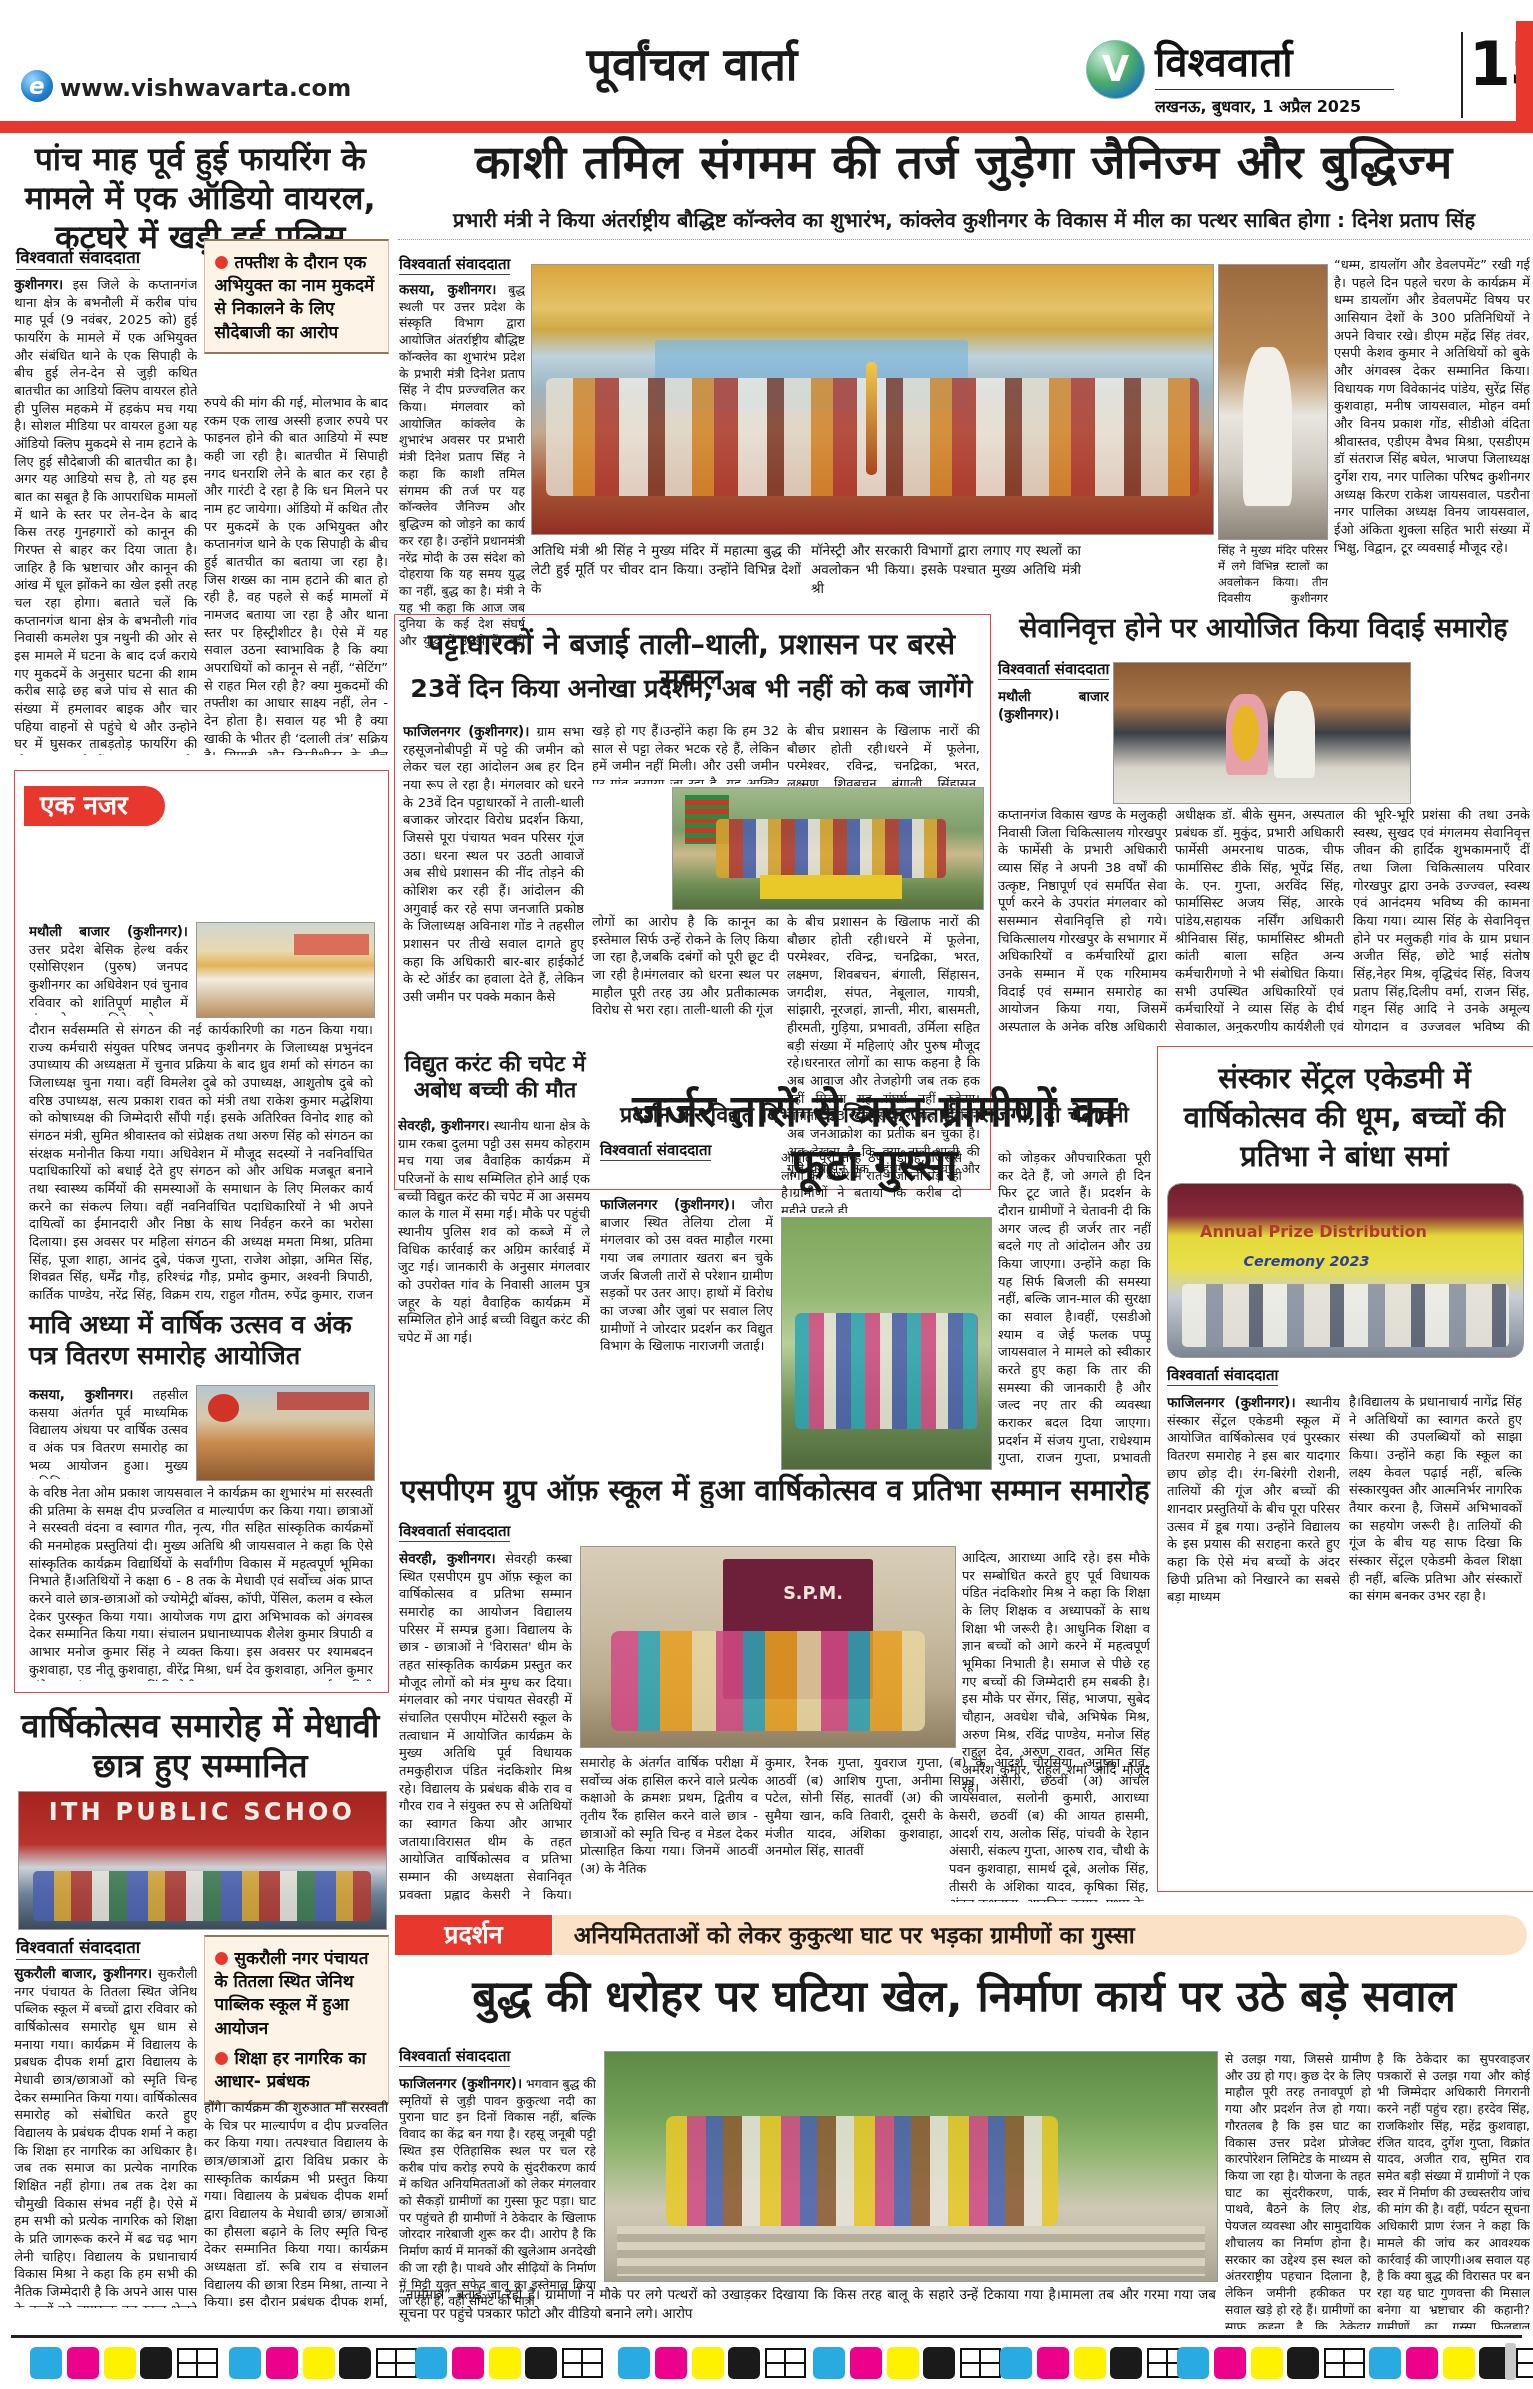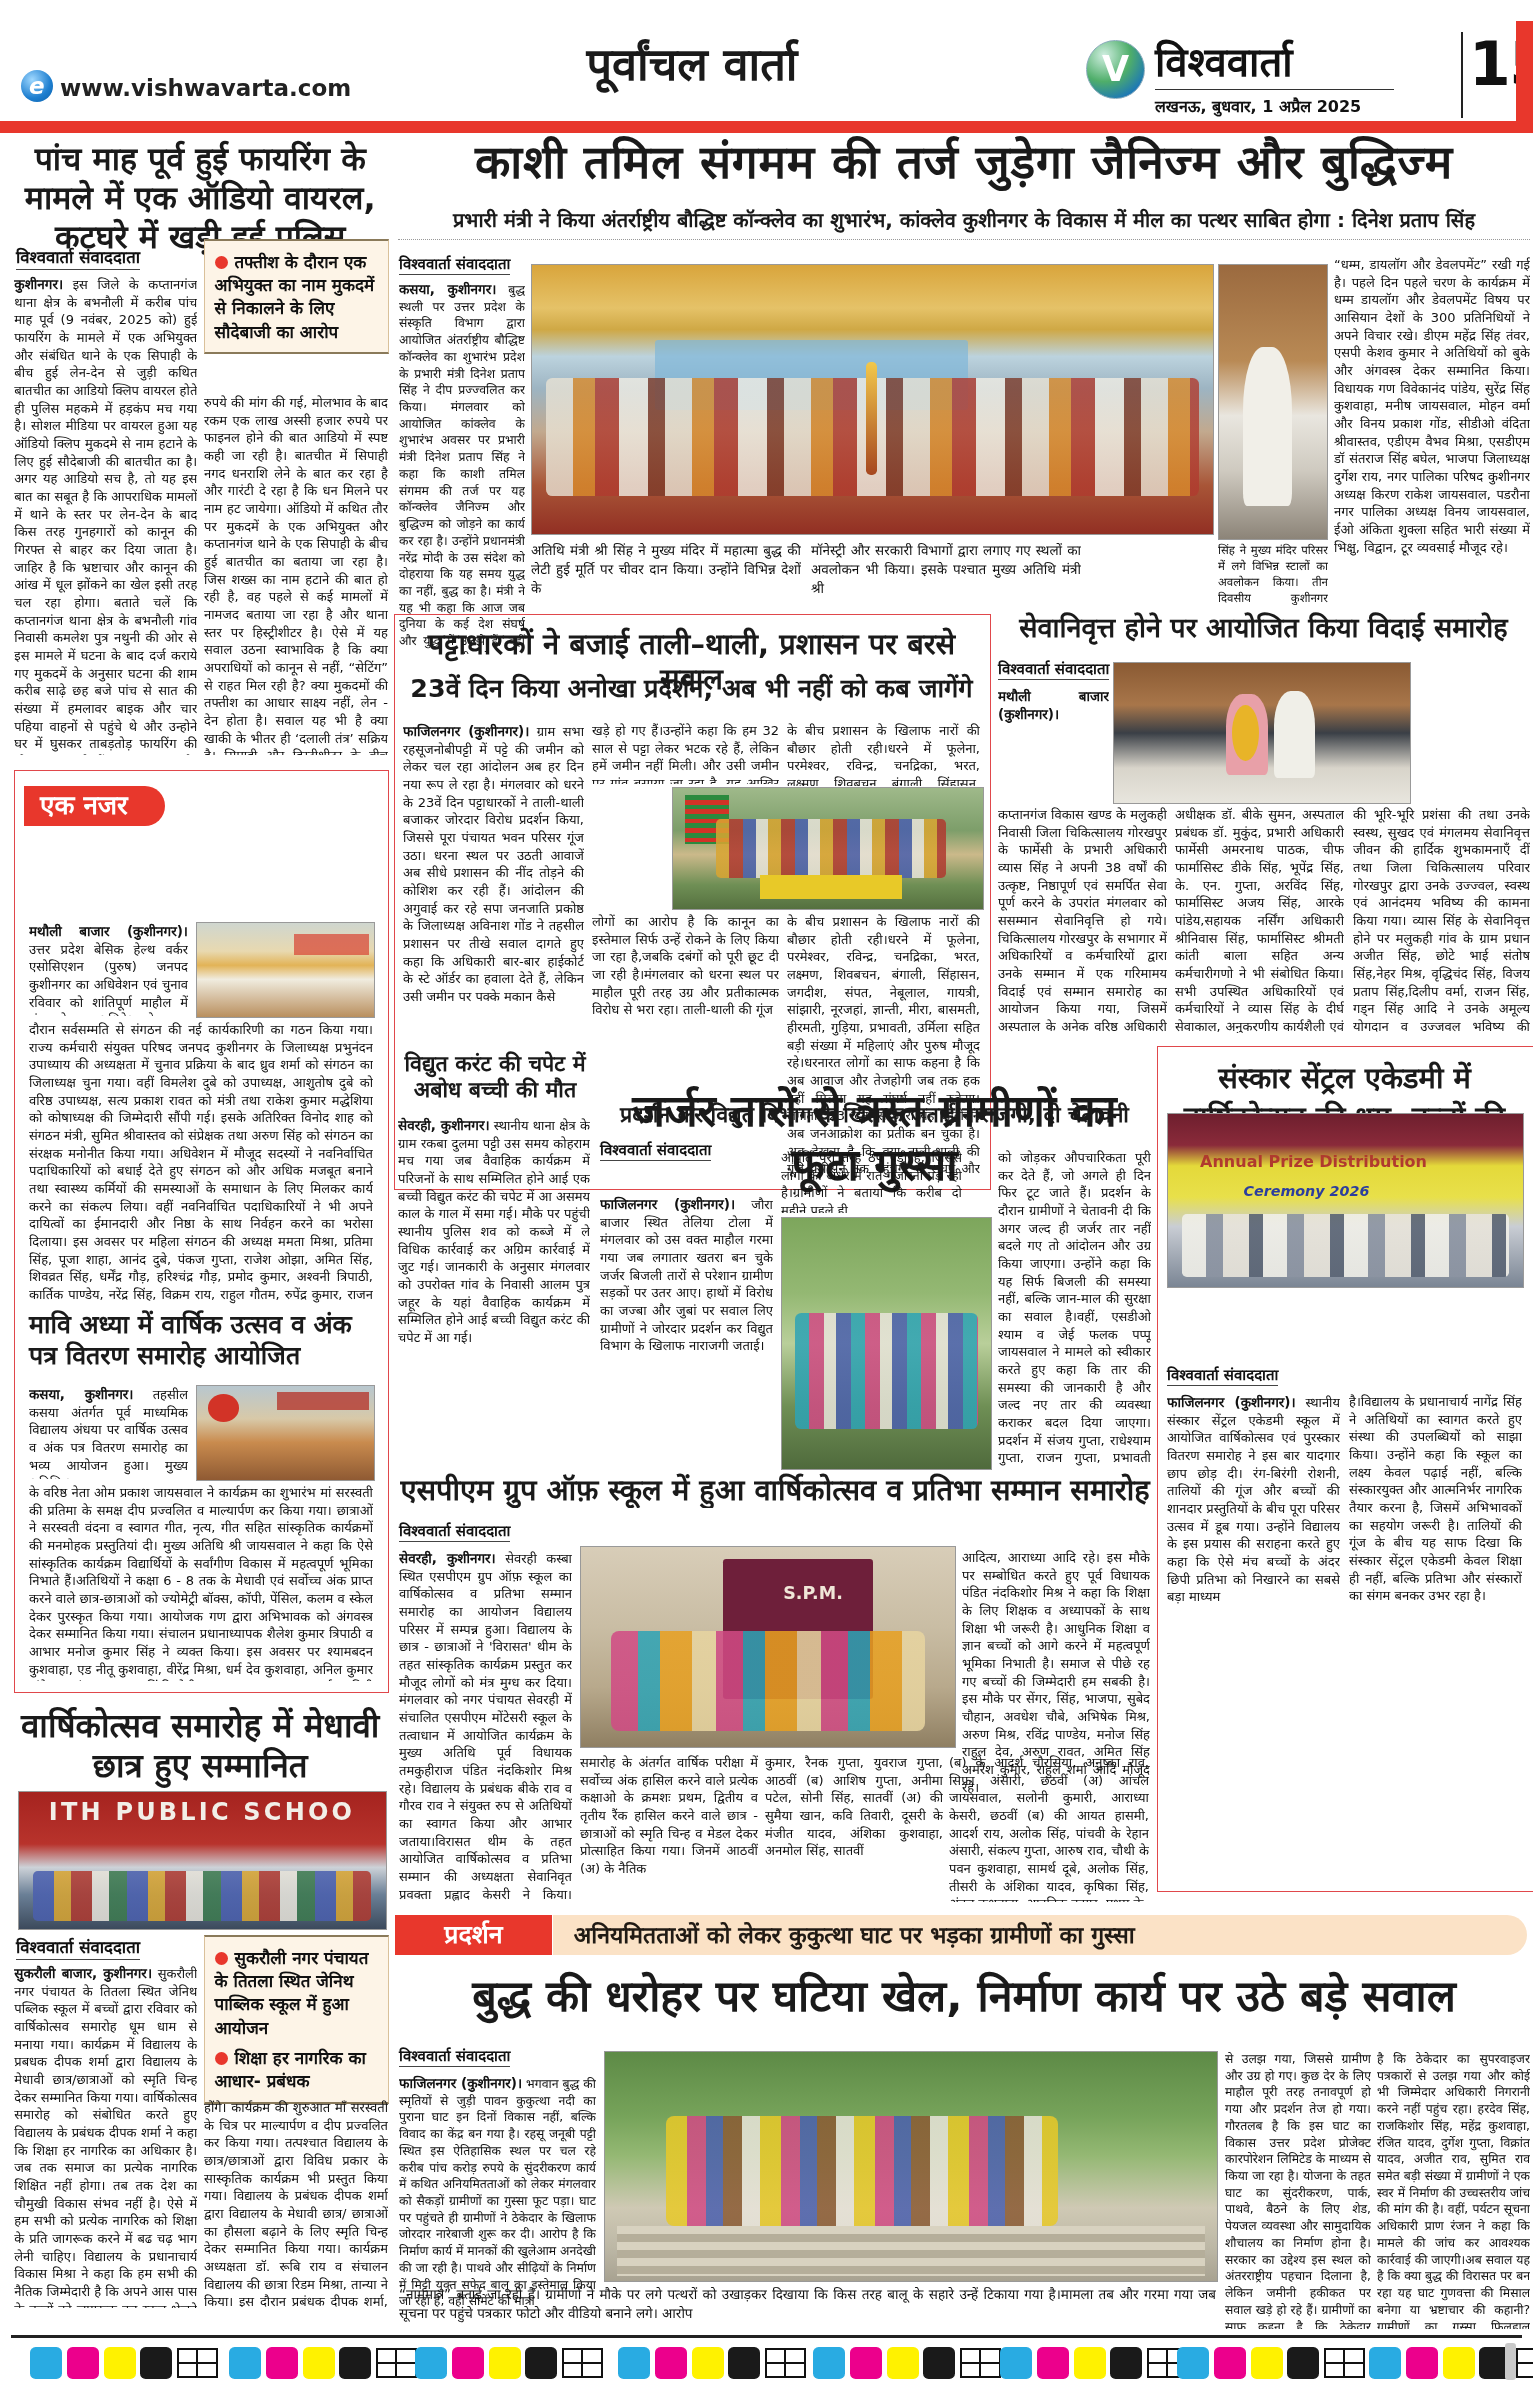--- a/index.html
+++ b/index.html
@@ -159,23 +159,23 @@
     <div class="abs" style="left:6%;top:38%;width:88%;height:46%;background:repeating-linear-gradient(90deg,#2da3b5 0 14.3px,#d14a84 14.3px 29px,#e8e4da 29px 41px,#4a5fae 41px 56px);opacity:.85;border-radius:6.4px;"></div>
   </div>
   <div class="abs body-txt" style="left:998px;top:1149px;width:153px;height:318px;">को जोड़कर औपचारिकता पूरी कर देते हैं, जो अगले ही दिन फिर टूट जाते हैं। प्रदर्शन के दौरान ग्रामीणों ने चेतावनी दी कि अगर जल्द ही जर्जर तार नहीं बदले गए तो आंदोलन और उग्र किया जाएगा। उन्होंने कहा कि यह सिर्फ बिजली की समस्या नहीं, बल्कि जान-माल की सुरक्षा का सवाल है।वहीं, एसडीओ श्याम व जेई फलक पप्पू जायसवाल ने मामले को स्वीकार करते हुए कहा कि तार की समस्या की जानकारी है और जल्द नए तार की व्यवस्था कराकर बदल दिया जाएगा।प्रदर्शन में संजय गुप्ता, राधेश्याम गुप्ता, राजन गुप्ता, प्रभावती देवी, इसरावती, लक्ष्मी देवी, फुलदेवी, राजवती, राजकली, यादव सहित दर्जनों ग्रामीण मौजूद रहे।</div>
 
   <div class="abs redbox" style="left:1157px;top:1046px;width:375px;height:844px;background:#fff;"></div>
   <div class="abs hl" style="left:1165px;top:1059px;width:359px;font-size:29px;line-height:1.35;">
     <div>संस्कार सेंट्रल एकेडमी में</div>
     <div>वार्षिकोत्सव की धूम, बच्चों की</div>
     <div>प्रतिभा ने बांधा समां</div>
   </div>
-  <div class="abs photo" style="left:1167px;top:1113px;width:355px;height:173px;background:linear-gradient(180deg,#6e1f2e 0%,#8a2a3a 18%,#e4d93a 30%,#e8e04a 48%,#c9cdd4 65%,#7a8594 100%);">
+  <div class="abs photo" style="left:1167px;top:1183px;width:355px;height:173px;background:linear-gradient(180deg,#6e1f2e 0%,#8a2a3a 18%,#e4d93a 30%,#e8e04a 48%,#c9cdd4 65%,#7a8594 100%);border-radius:14px;">
     <div class="abs" style="left:6%;top:22%;width:70%;text-align:center;color:#b03a2e;font-weight:800;font-size:16px;">Annual Prize Distribution</div>
-    <div class="abs" style="left:14%;top:40%;width:50%;text-align:center;color:#2c3e9e;font-weight:800;font-size:14.3px;font-style:italic;">Ceremony 2026</div>
+    <div class="abs" style="left:14%;top:40%;width:50%;text-align:center;color:#2c3e9e;font-weight:800;font-size:14.3px;font-style:italic;">Ceremony 2023</div>
     <div class="abs" style="left:4%;top:58%;width:92%;height:36%;background:repeating-linear-gradient(90deg,#f0efe8 0 24px,#8c94a2 24px 41px,#e8e4da 41px 67px,#5a6474 67px 81px);opacity:.9;border-radius:4.8px;"></div>
   </div>
   <div class="abs" style="left:1167px;top:1364px;"><span class="byline" style="font-size:15px;">विश्ववार्ता संवाददाता</span></div>
   <div class="abs body-txt" style="left:1167px;top:1393px;width:173px;height:487px;">
     <strong>फाजिलनगर (कुशीनगर)।</strong> <span>स्थानीय संस्कार सेंट्रल एकेडमी स्कूल में आयोजित वार्षिकोत्सव एवं पुरस्कार वितरण समारोह ने इस बार यादगार छाप छोड़ दी। रंग-बिरंगी रोशनी, तालियों की गूंज और बच्चों की शानदार प्रस्तुतियों के बीच पूरा परिसर उत्सव में डूब गया।    उन्होंने विद्यालय के इस प्रयास की सराहना करते हुए कहा कि ऐसे मंच बच्चों के अंदर छिपी प्रतिभा को निखारने का सबसे बड़ा माध्यम</span>
   </div>
   <div class="abs body-txt" style="left:1349px;top:1393px;width:173px;height:487px;">है।विद्यालय के प्रधानाचार्य नागेंद्र सिंह ने अतिथियों का स्वागत करते हुए संस्था की उपलब्धियों को साझा किया।    उन्होंने कहा कि स्कूल का लक्ष्य केवल पढ़ाई नहीं, बल्कि संस्कारयुक्त और आत्मनिर्भर नागरिक तैयार करना है, जिसमें अभिभावकों का सहयोग जरूरी है। तालियों की गूंज के बीच यह साफ दिखा कि संस्कार सेंट्रल एकेडमी केवल शिक्षा ही नहीं, बल्कि प्रतिभा और संस्कारों का संगम बनकर उभर रहा है।</div>
 
   <div class="abs hl" style="left:398px;top:1473px;width:754px;font-size:29px;white-space:nowrap;overflow:hidden;">एसपीएम ग्रुप ऑफ़ स्कूल में हुआ वार्षिकोत्सव व प्रतिभा सम्मान समारोह</div>
   <div class="abs" style="left:399px;top:1520px;"><span class="byline" style="font-size:15px;">विश्ववार्ता संवाददाता</span></div>

